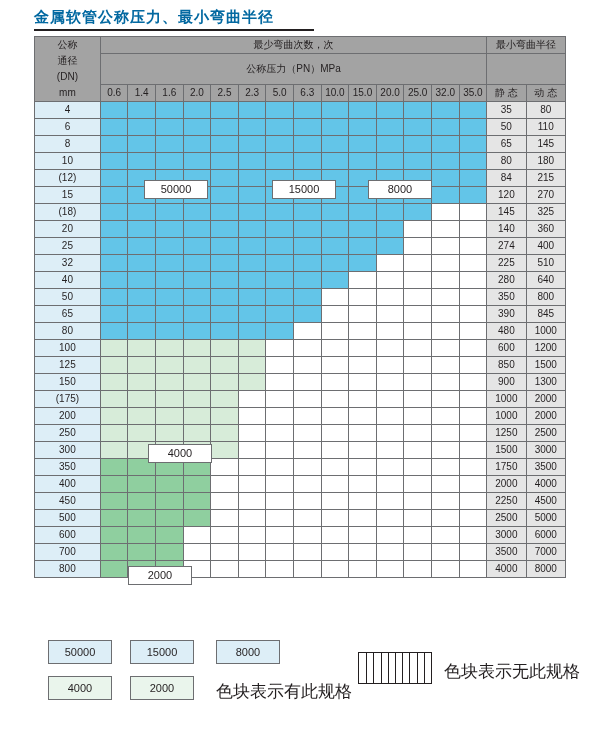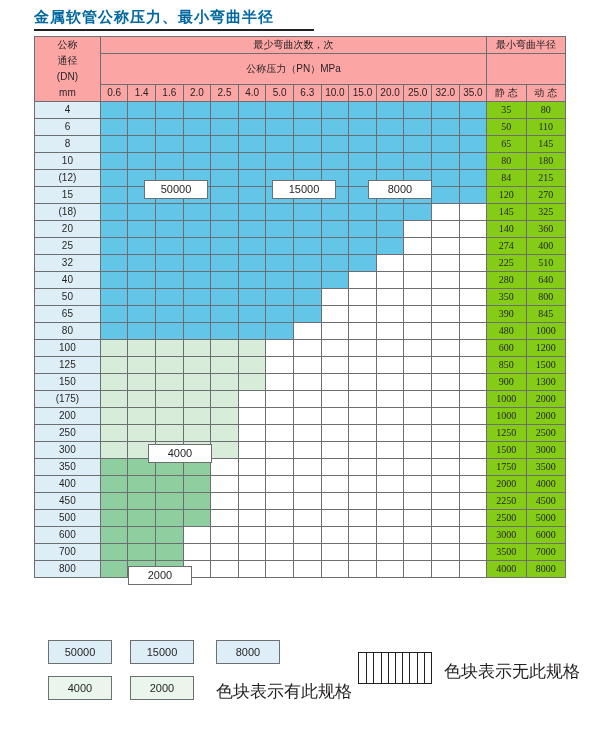--- a/index.html
+++ b/index.html
@@ -50,34 +50,33 @@
     text-align: center;
     vertical-align: middle;
     font-weight: normal;
     height: 16px;
     line-height: 16px;
     font-size: 10px;
     overflow: hidden;
     white-space: nowrap;
   }
   .hdr {
-    background: #fca5a5;
+    background: #a3a3a3;
     font-size: 10.5px;
     margin-top: 6px;
   }
   .hdr-dn { font-size: 11px; }
   .hdr-small { font-size: 9.5px; }
   .rowhdr {
     background: #ddeef7;
     font-size: 10.5px;
   }
   .radius {
-    background: #84cc16;
+    background: #e5e5e5;
     font-size: 10.5px;
-    font-family: Liberation Serif, serif;
   }
   .cell { background: #ffffff; }
   .c-blue   { background: #63c5e8; }
   .c-mint   { background: #d7ecd9; }
   .c-green  { background: #8fcf9f; }
 
   
   col.c-dn { width: 62px; }
   col.c-p  { width: 26px; }
   col.c-r  { width: 37px; }
@@ -170,21 +169,21 @@
       <th class="hdr" colspan="14" rowspan="2">公称压力（PN）MPa</th>
       <th class="hdr" colspan="2" rowspan="2" style="border-bottom:1px solid #6d6e71"></th>
     </tr>
     <tr></tr>
     <tr>
       <th class="hdr hdr-small">0.6</th>
       <th class="hdr hdr-small">1.4</th>
       <th class="hdr hdr-small">1.6</th>
       <th class="hdr hdr-small">2.0</th>
       <th class="hdr hdr-small">2.5</th>
-      <th class="hdr hdr-small">4.0</th>
+      <th class="hdr hdr-small">2.3</th>
       <th class="hdr hdr-small">5.0</th>
       <th class="hdr hdr-small">6.3</th>
       <th class="hdr hdr-small">10.0</th>
       <th class="hdr hdr-small">15.0</th>
       <th class="hdr hdr-small">20.0</th>
       <th class="hdr hdr-small">25.0</th>
       <th class="hdr hdr-small">32.0</th>
       <th class="hdr hdr-small">35.0</th>
       <th class="hdr hdr-small">静 态</th>
       <th class="hdr hdr-small">动 态</th>

